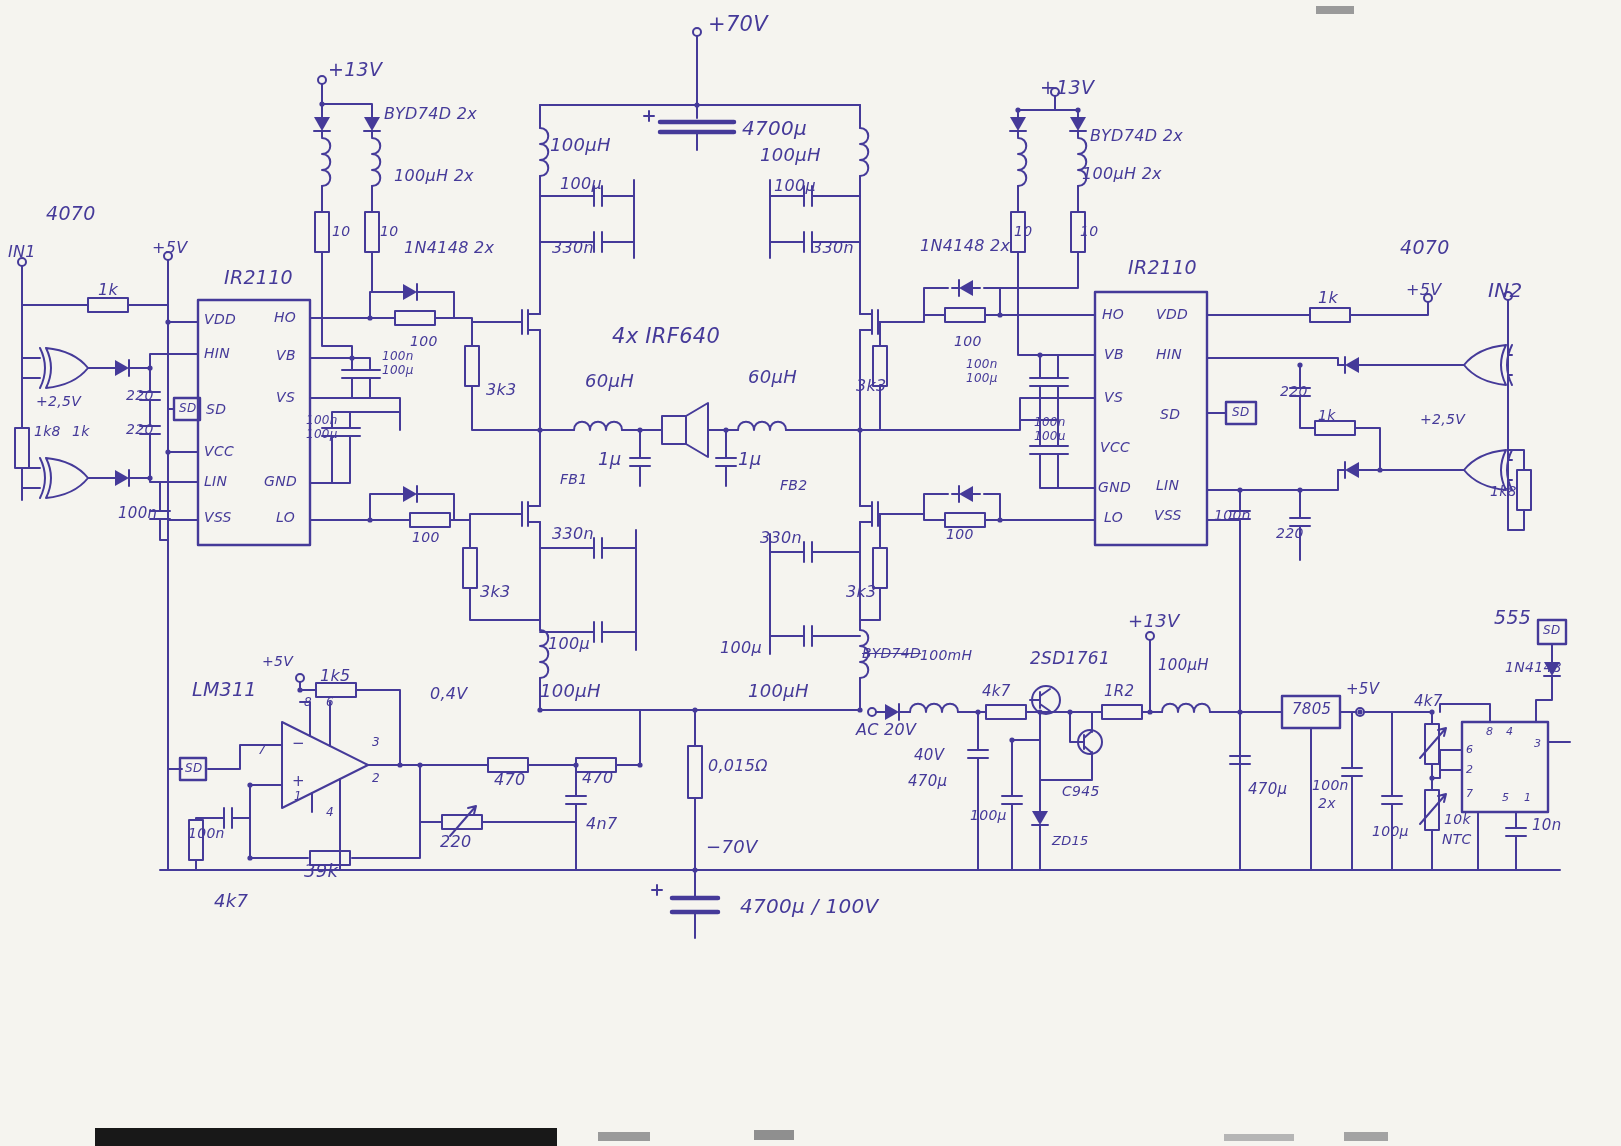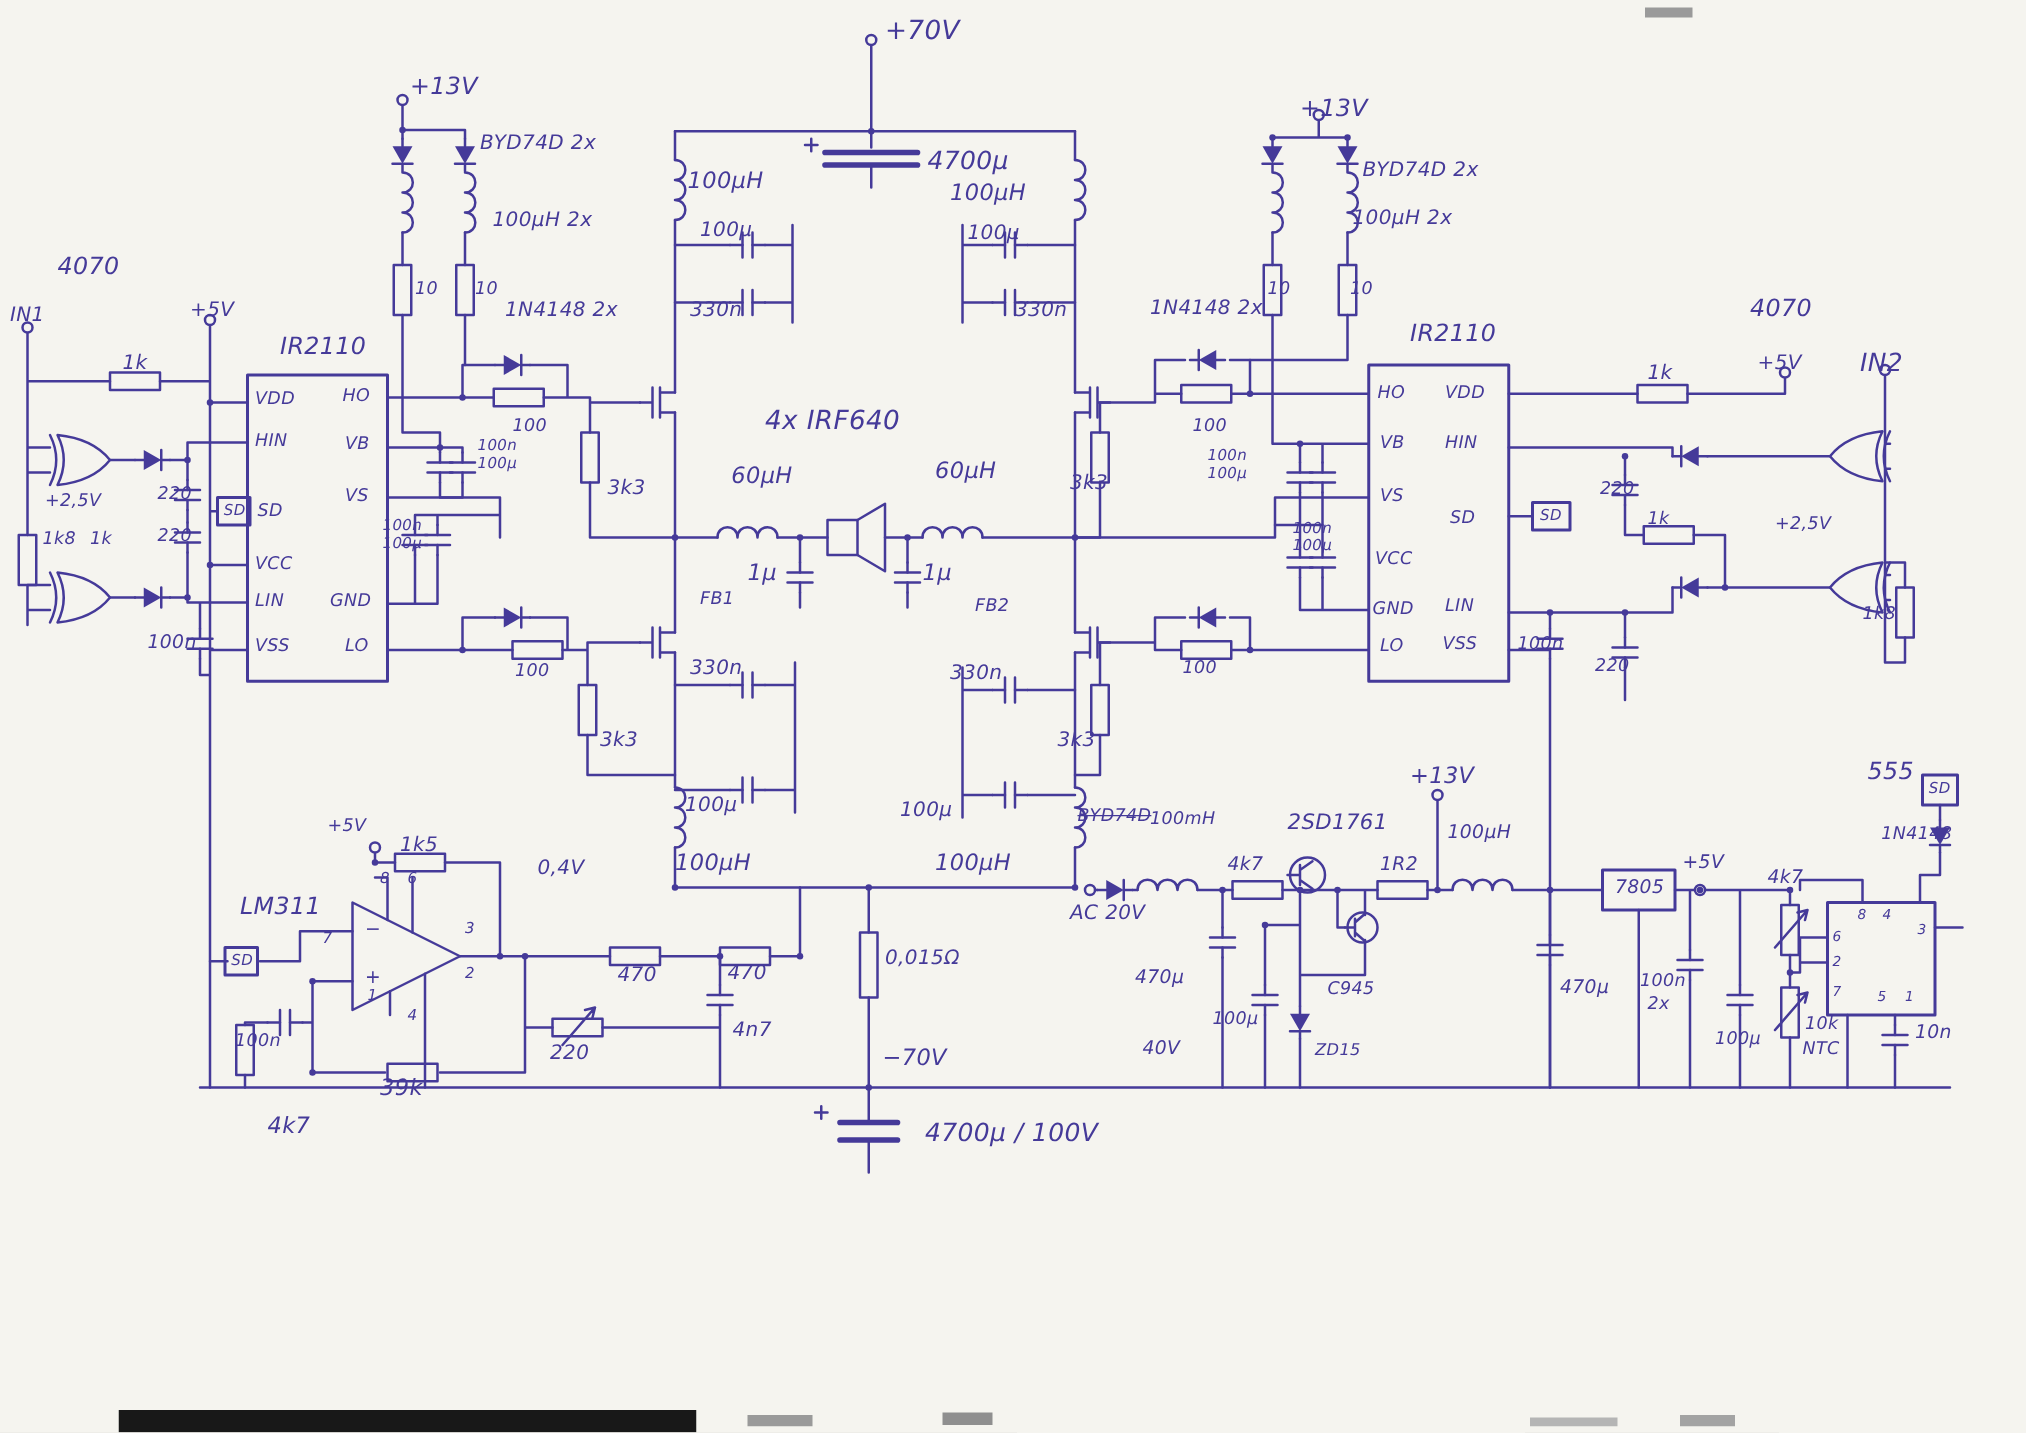--- a/index.html
+++ b/index.html
@@ -454,21 +454,21 @@
       <div class="lbl" style="left: 1400px; top: 238px; font-size: 19px;">4070</div>
       <div class="lbl" style="left: 1318px; top: 290px; font-size: 16px;">1k</div>
       <div class="lbl" style="left: 1406px; top: 282px; font-size: 16px;">+5V</div>
       <div class="lbl" style="left: 1488px; top: 280px; font-size: 20px;">IN2</div>
       <div class="lbl" style="left: 1280px; top: 384px; font-size: 14px;">220</div>
       <div class="lbl" style="left: 1318px; top: 408px; font-size: 14px;">1k</div>
       <div class="lbl" style="left: 1420px; top: 412px; font-size: 14px;">+2,5V</div>
       <div class="lbl" style="left: 1490px; top: 484px; font-size: 14px;">1k8</div>
       <div class="lbl" style="left: 1214px; top: 508px; font-size: 14px;">100n</div>
       <div class="lbl" style="left: 1276px; top: 526px; font-size: 14px;">220</div>
-      <div class="lbl" style="left: 192px; top: 680px; font-size: 19px; margin-top: 36px;">LM311</div>
+      <div class="lbl" style="left: 192px; top: 680px; font-size: 19px;">LM311</div>
       <div class="lbl" style="left: 262px; top: 654px; font-size: 14px;">+5V</div>
       <div class="lbl" style="left: 320px; top: 668px; font-size: 16px;">1k5</div>
       <div class="lbl" style="left: 304px; top: 696px; font-size: 12px;">8</div>
       <div class="lbl" style="left: 326px; top: 696px; font-size: 12px;">6</div>
       <div class="lbl" style="left: 258px; top: 744px; font-size: 12px;">7</div>
       <div class="lbl" style="left: 372px; top: 736px; font-size: 12px;">3</div>
       <div class="lbl" style="left: 372px; top: 772px; font-size: 12px;">2</div>
       <div class="lbl" style="left: 294px; top: 790px; font-size: 12px;">1</div>
       <div class="lbl" style="left: 326px; top: 806px; font-size: 12px;">4</div>
       <div class="lbl" style="left: 292px; top: 736px; font-size: 15px;">−</div>
@@ -482,21 +482,21 @@
       <div class="lbl" style="left: 188px; top: 826px; font-size: 14px;">100n</div>
       <div class="lbl" style="left: 304px; top: 862px; font-size: 18px;">39k</div>
       <div class="lbl" style="left: 214px; top: 892px; font-size: 18px;">4k7</div>
       <div class="lbl" style="left: 708px; top: 758px; font-size: 16px;">0,015Ω</div>
       <div class="lbl" style="left: 706px; top: 838px; font-size: 18px;">−70V</div>
       <div class="lbl" style="left: 740px; top: 896px; font-size: 20px;">4700μ / 100V</div>
       <div class="lbl strike" style="left: 862px; top: 646px; font-size: 14px;">BYD74D</div>
       <div class="lbl" style="left: 920px; top: 648px; font-size: 14px;">100mH</div>
       <div class="lbl" style="left: 856px; top: 722px; font-size: 16px;">AC 20V</div>
       <div class="lbl" style="left: 908px; top: 774px; font-size: 15px;">470μ</div>
-      <div class="lbl" style="left: 914px; top: 831px; font-size: 15px;">40V</div>
+      <div class="lbl" style="left: 914px; top: 748px; font-size: 15px;">40V</div>
       <div class="lbl" style="left: 982px; top: 684px; font-size: 15px;">4k7</div>
       <div class="lbl" style="left: 1030px; top: 650px; font-size: 17px;">2SD1761</div>
       <div class="lbl" style="left: 970px; top: 808px; font-size: 14px;">100μ</div>
       <div class="lbl" style="left: 1052px; top: 834px; font-size: 13px;">ZD15</div>
       <div class="lbl" style="left: 1062px; top: 784px; font-size: 14px; font-style: italic;">C945</div>
       <div class="lbl" style="left: 1104px; top: 684px; font-size: 15px;">1R2</div>
       <div class="lbl" style="left: 1128px; top: 612px; font-size: 18px;">+13V</div>
       <div class="lbl" style="left: 1158px; top: 658px; font-size: 15px;">100μH</div>
       <div class="lbl" style="left: 1248px; top: 782px; font-size: 15px;">470μ</div>
       <div class="lbl" style="left: 1292px; top: 702px; font-size: 15px;">7805</div>

